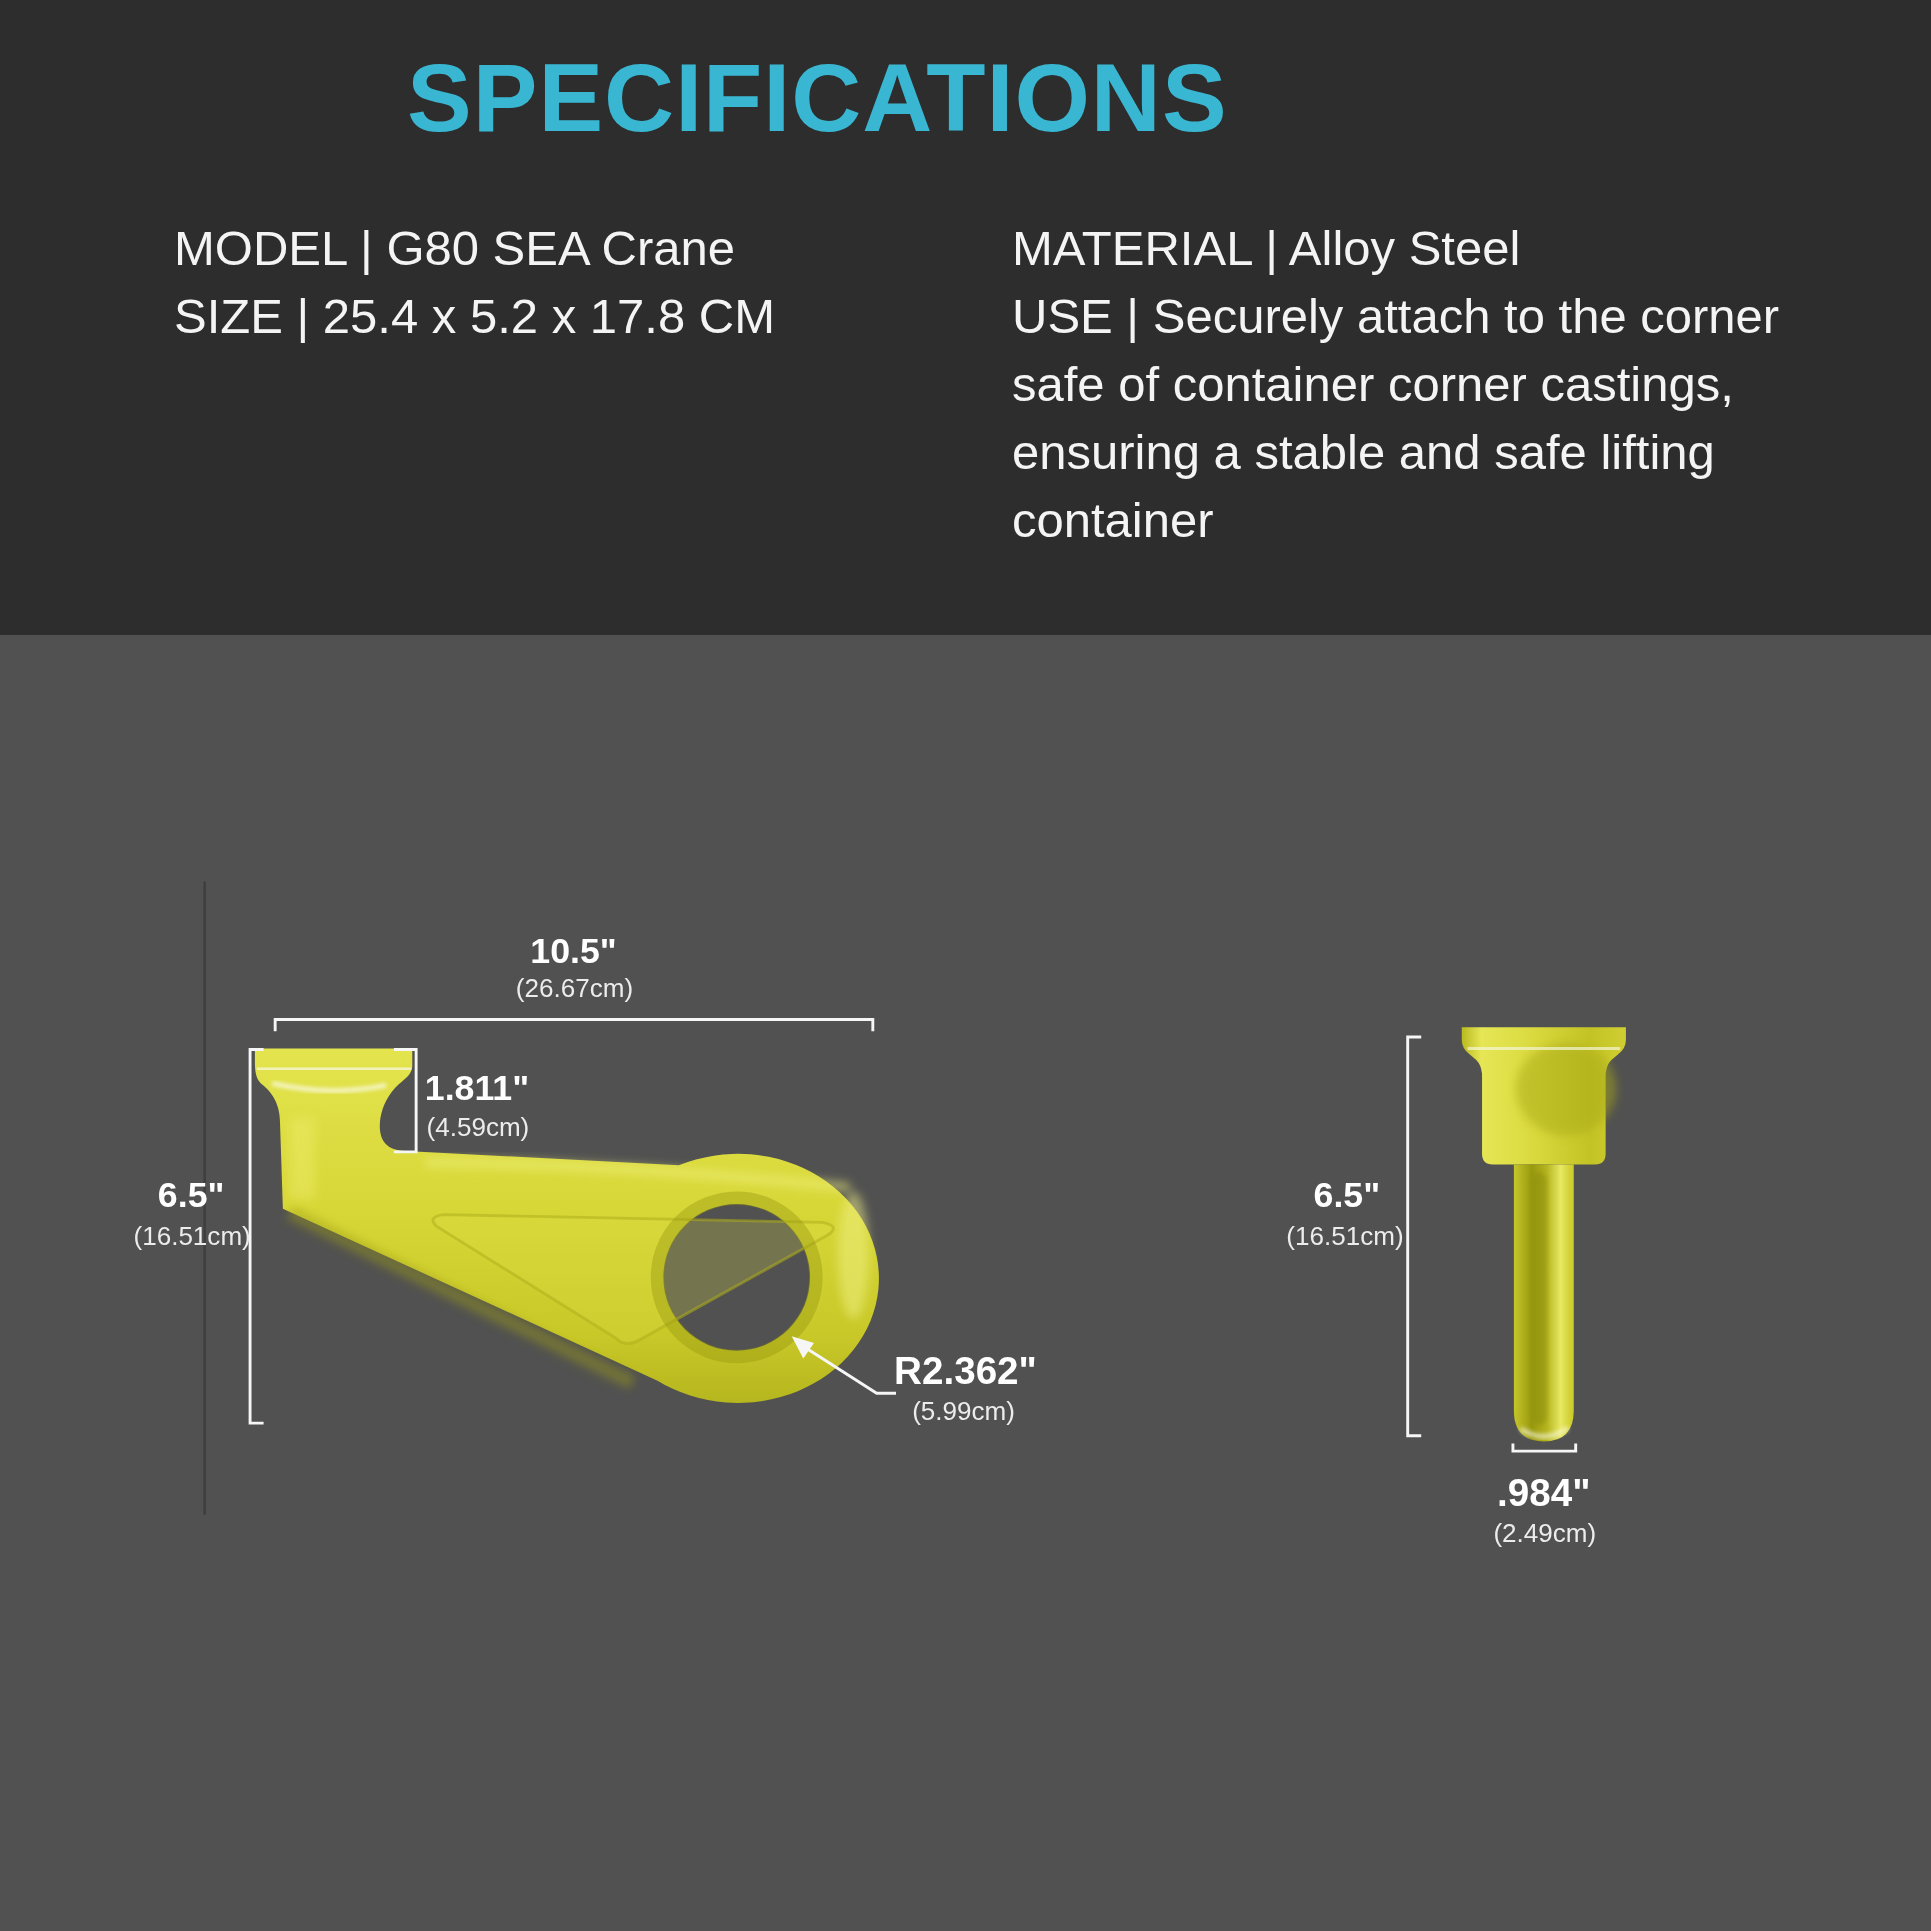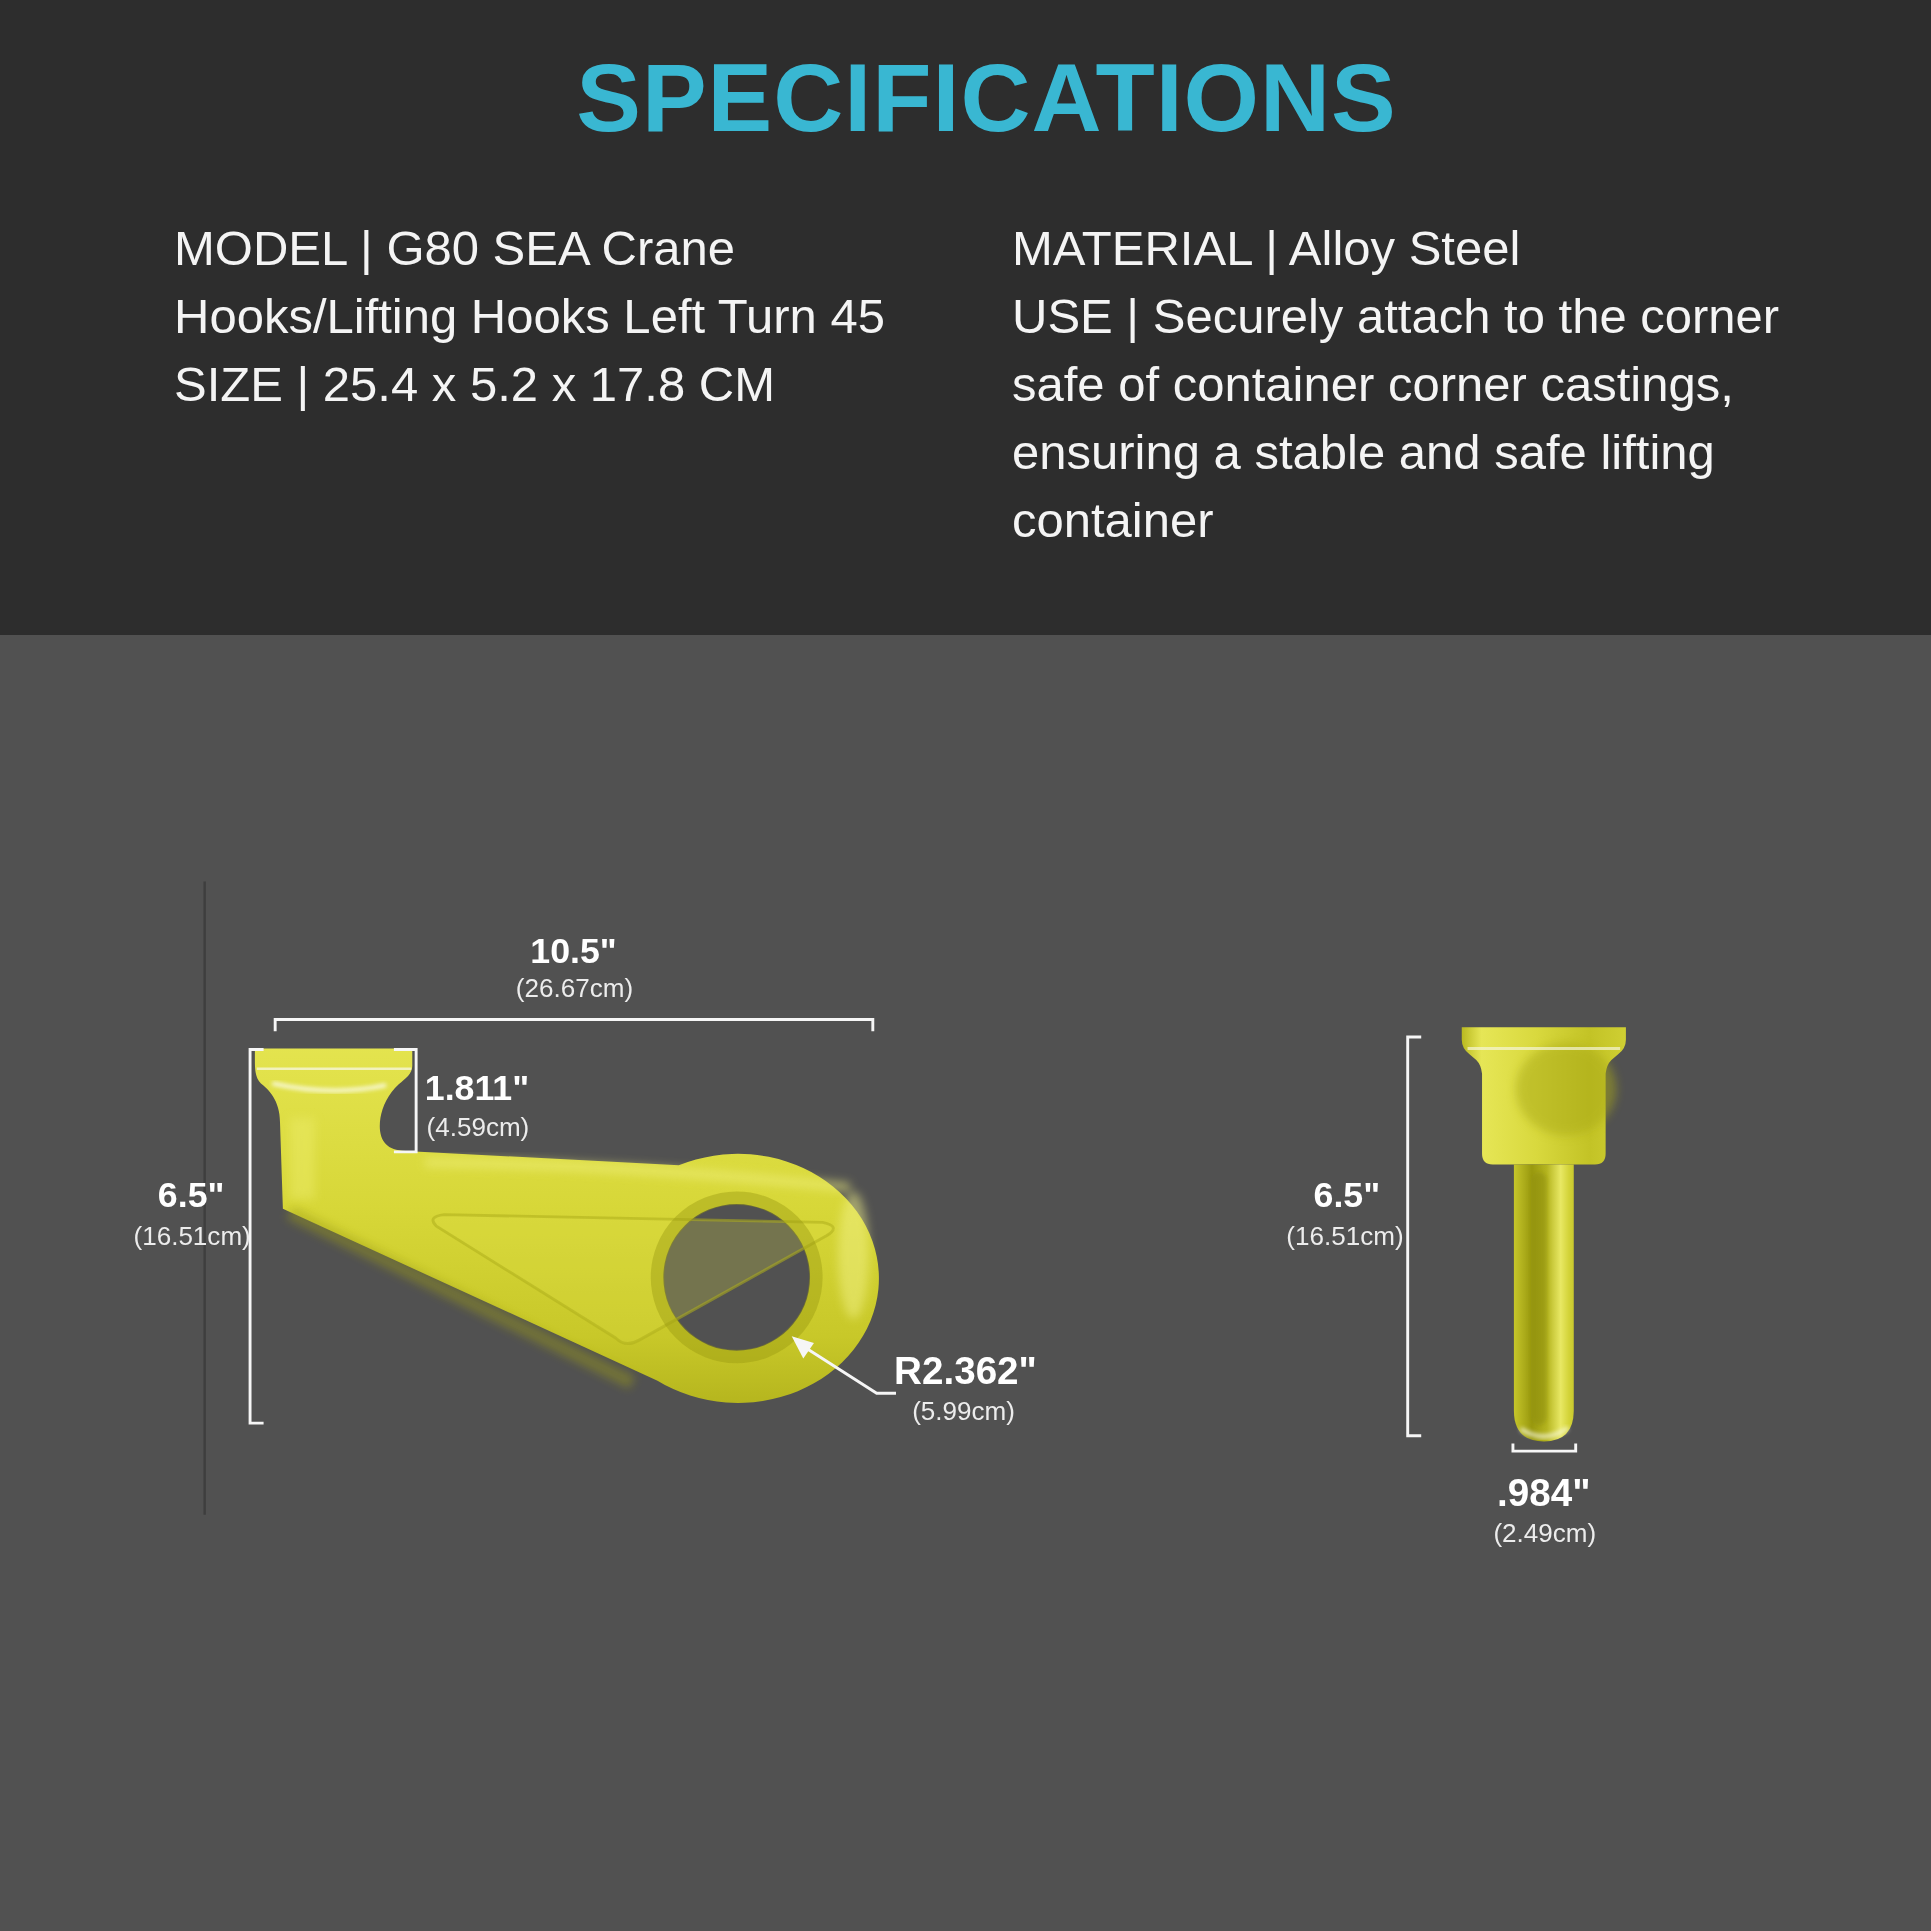--- a/index.html
+++ b/index.html
@@ -9,21 +9,20 @@
     font-family:"Liberation Sans", sans-serif;
     position:relative;
     overflow:hidden;
   }
   .header {
     position:absolute; left:0; top:0; width:1931px; height:635px;
     background:#2d2d2d;
   }
   .title {
     position:absolute; left:407px; top:42px; width:1159px;
-    text-align:center;
     font-size:97px; font-weight:800; letter-spacing:1px;
     color:#39b7d2;
     white-space:nowrap;
   }
   .spec-col {
     position:absolute; top:214px;
     font-size:49px; line-height:68px; font-weight:400;
     color:#f4f4f4;
     white-space:nowrap;
   }
@@ -35,21 +34,20 @@
   .dim-cm { font-size:27px; font-weight:400; fill:#ececec; }
   .dim-in-lg { font-size:40px; font-weight:700; fill:#ffffff; }
 </style>
 </head>
 <body>
 
 <div class="header">
   <div class="title">SPECIFICATIONS</div>
   <div class="spec-col left">
     <div>MODEL | G80 SEA Crane</div>
-    <div>Hooks/Lifting Hooks Left Turn 45</div>
     <div>SIZE | 25.4 x 5.2 x 17.8 CM</div>
   </div>
   <div class="spec-col right">
     <div>MATERIAL | Alloy Steel</div>
     <div>USE | Securely attach to the corner</div>
     <div>safe of container corner castings,</div>
     <div>ensuring a stable and safe lifting</div>
     <div>container</div>
   </div>
 </div>

